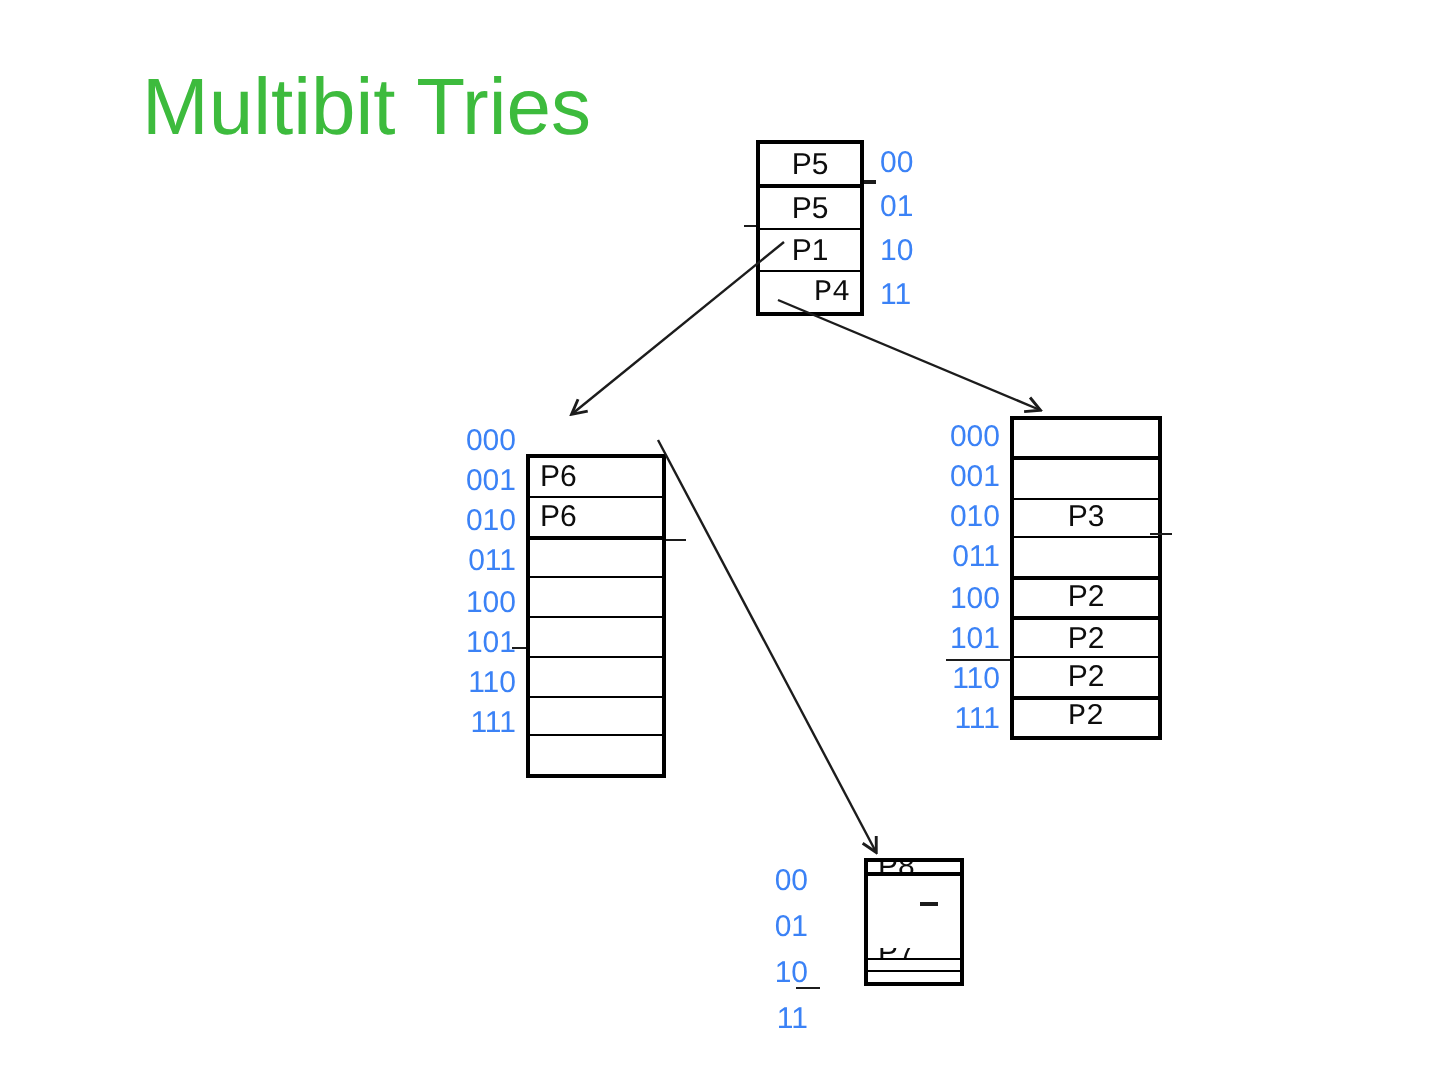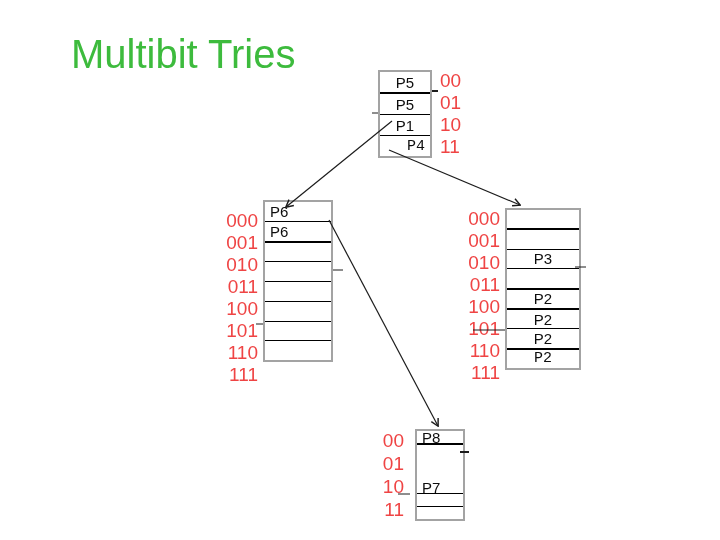--- a/index.html
+++ b/index.html
@@ -8,35 +8,35 @@
     background:#ffffff;
     font-family:"Liberation Sans", sans-serif;
   }
   .slide-title {
     position:absolute; left:71px; top:33px; margin:0;
     font-size:40px; font-weight:normal; line-height:1.05;
     letter-spacing:0px; color:#3dbb3d;
   }
   .trie-table {
     position:absolute; display:flex; flex-direction:column;
-    border:2px solid #a3a3a3; box-sizing:border-box; background:transparent;
+    border:2px solid #000000; box-sizing:border-box; background:transparent;
   }
   .trie-cell {
     flex:1 1 0; box-sizing:border-box; border-bottom:1px solid #000;
     display:flex; align-items:center; padding:0 5px;
     font-size:15px; color:#0d0d0d; overflow:hidden; white-space:nowrap;
   }
   .trie-cell:last-child { border-bottom:0;font-family:Liberation Mono, monospace; }
   .trie-cell.thick { border-bottom-width:2px; }
   .bit-labels {
     position:absolute; display:flex; flex-direction:column; box-sizing:border-box;
   }
   .bit-label {
     flex:1 1 0; display:flex; align-items:center;
-    font-size:19px; color:#ef4444; white-space:nowrap;
+    font-size:15px; color:#3b82f6; white-space:nowrap;
   }
   .bit-labels.side-left  .bit-label { justify-content:flex-end;  padding-right:4px;text-align:right; }
   .bit-labels.side-right .bit-label { justify-content:flex-start; padding-left:8px; }
   #overlay {
     position:absolute; left:0; top:0; width:720px; height:540px;
     pointer-events:none;
   }
 </style>
 </head>
 <body style="background: rgb(255, 255, 255);">
@@ -49,21 +49,21 @@
     <div class="trie-cell" style="justify-content: center;">P1</div>
     <div class="trie-cell" style="justify-content: flex-end;">P4</div>
   </div>
 <div class="bit-labels side-right" id="lbl-root" style="left:432px; top:70px; width:36px; height:88px;">
     <div class="bit-label">00</div>
     <div class="bit-label">01</div>
     <div class="bit-label">10</div>
     <div class="bit-label">11</div>
   </div>
 
-<div class="trie-table" id="tbl-left" style="left:263px; top:200px; width:70px; height:162px;">
+<div class="trie-table" id="tbl-left" style="left:263px; top:227px; width:70px; height:162px;">
     <div class="trie-cell" style="justify-content: flex-start;">P6</div>
     <div class="trie-cell thick" style="justify-content: flex-start;">P6</div>
     <div class="trie-cell" style="justify-content: flex-start;"></div>
     <div class="trie-cell" style="justify-content: flex-start;"></div>
     <div class="trie-cell" style="justify-content: flex-start;"></div>
     <div class="trie-cell" style="justify-content: flex-start;"></div>
     <div class="trie-cell" style="justify-content: flex-start;"></div>
     <div class="trie-cell" style="justify-content: flex-start;"></div>
   </div>
 <div class="bit-labels side-left" id="lbl-left" style="left:226px; top:210px; width:36px; height:162px;">
@@ -91,21 +91,21 @@
     <div class="bit-label">000</div>
     <div class="bit-label">001</div>
     <div class="bit-label">010</div>
     <div class="bit-label">011</div>
     <div class="bit-label">100</div>
     <div class="bit-label">101</div>
     <div class="bit-label">110</div>
     <div class="bit-label">111</div>
   </div>
 
-<div class="trie-table" id="tbl-bottom" style="left:415px; top:429px; width:50px; height:92px;">
+<div class="trie-table" id="tbl-bottom" style="left:432px; top:429px; width:50px; height:64px;">
     <div class="trie-cell thick" style="justify-content: flex-start;">P8</div>
     <div class="trie-cell" style="justify-content: flex-start; margin-top: 36px;">P7</div>
     <div class="trie-cell" style="justify-content: flex-start;"></div>
     <div class="trie-cell" style="justify-content: flex-start;"></div>
   </div>
 <div class="bit-labels side-left" id="lbl-bottom" style="left:374px; top:429px; width:34px; height:92px;">
     <div class="bit-label">00</div>
     <div class="bit-label">01</div>
     <div class="bit-label">10</div>
     <div class="bit-label">11</div>

